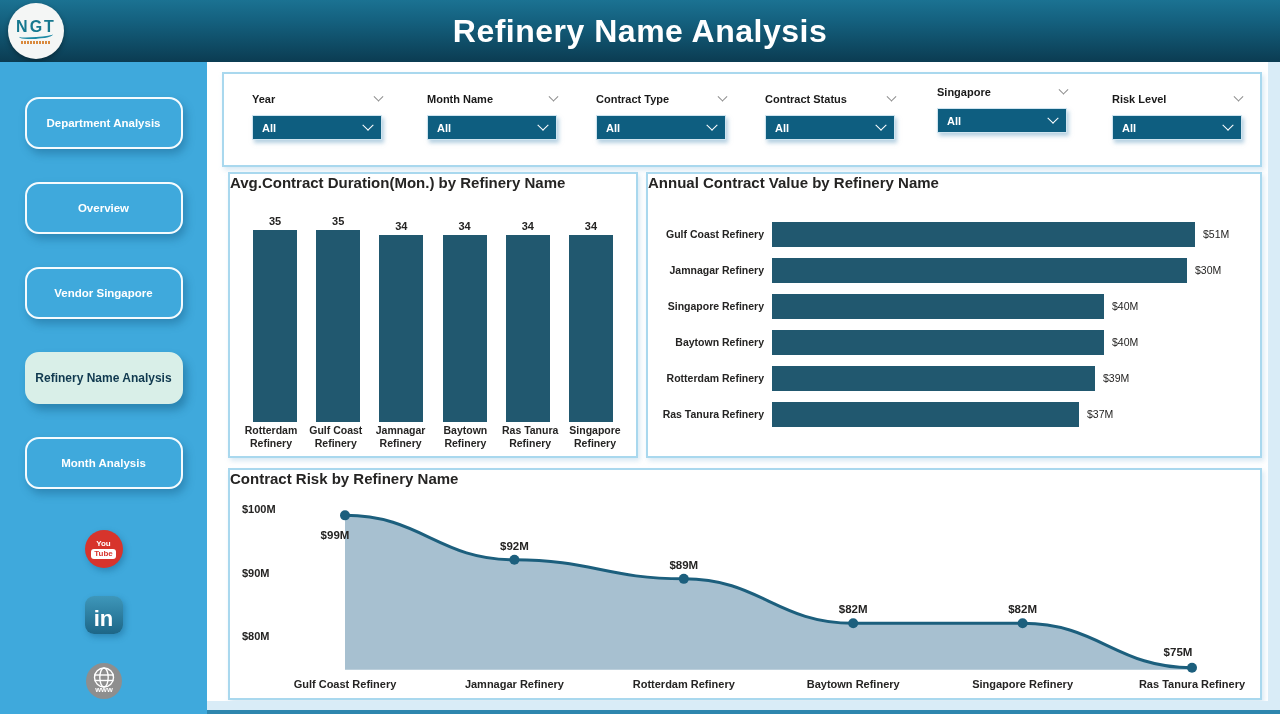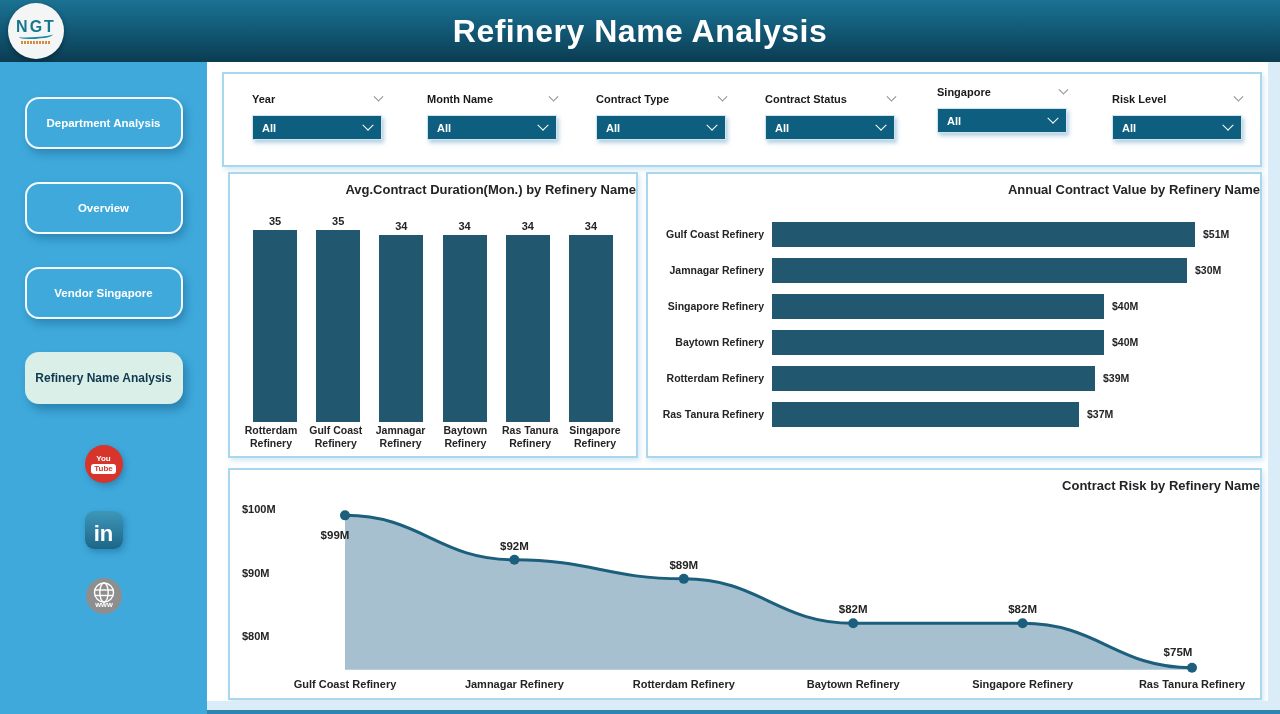--- a/index.html
+++ b/index.html
@@ -41,21 +41,21 @@
   .li { width:38px; height:38px; border-radius:9px;
         background:linear-gradient(180deg,#3e97ba 0%,#1d6687 100%);
         display:flex; align-items:flex-end; justify-content:center;
         box-shadow:2px 3px 6px rgba(18,86,124,.4); cursor:pointer; }
   .li-in { color:#ffffff; font-size:22px; font-weight:700; line-height:1; margin-bottom:4px; }
   .globe { cursor:pointer; }
 
   
   .card { position:absolute; background:#ffffff; border:2px solid #a9d8ee;
           box-shadow:2px 3px 5px rgba(140,190,220,.35); }
-  .card-title { text-align:right; font-size:13px; font-weight:700; color:#252423; margin-top:8px; }
+  .card-title { text-align:left; font-size:15px; font-weight:700; color:#252423; }
   #filter-card { left:222px; top:72px;  width:1040px; height:95px; }
   #col-card    { left:228px; top:172px; width:410px;  height:286px; }
   #hbar-card   { left:646px; top:172px; width:616px;  height:286px; }
   #line-card   { left:228px; top:468px; width:1034px; height:232px; }
 
   
   .slicer { position:absolute; top:16px; width:130px; }
   .slicer.raised { top:9px; }
   .slicer-head { display:flex; align-items:center; justify-content:space-between;
                  height:18px; cursor:pointer; }
@@ -78,21 +78,21 @@
   .col-cats { position:absolute; left:10px; right:10px; top:250px;
               display:flex; justify-content:space-between; }
   .col-cat { width:62px; text-align:center; font-size:10.5px; font-weight:700; line-height:1.2; }
 
   
   .hrows { position:absolute; left:12px; right:10px; top:42px; }
   .hrow { display:flex; align-items:center; height:36px; }
   .hlab { width:112px; text-align:right; font-size:10.5px; font-weight:700; padding-right:8px; flex:none; }
   .htrack { flex:1; display:flex; align-items:center; }
   .hbar { height:25px; cursor:pointer; }
-  .hval { font-size:10.5px; font-weight:700; margin-left:8px; }
+  .hval { font-size:10.5px; font-weight:400; margin-left:8px; }
 
   
   .area-svg { position:absolute; left:0; top:18px; }
   .svgt { font-family:"Liberation Sans", sans-serif; font-weight:700; fill:#252423; }
   .tick { font-size:11px; }
   .cat  { font-size:11px; text-anchor:middle; }
   .dlab { font-size:11.5px; text-anchor:middle; }
 
   
   .strip-right  { position:absolute; top:62px; right:0; width:12px; height:652px; background:#d9ecf7; }
@@ -119,20 +119,23 @@
           <span class="side-btn-label">Department Analysis</span>
         </div>
         <div class="side-btn">
           <span class="side-btn-label">Overview</span>
         </div>
         <div class="side-btn">
           <span class="side-btn-label">Vendor Singapore</span>
         </div>
         <div class="side-btn active">
           <span class="side-btn-label">Refinery Name Analysis</span>
+        </div>
+        <div class="side-btn">
+          <span class="side-btn-label">Month Analysis</span>
         </div>
       </div>
     <div class="social">
       <div class="yt">
         <span class="yt-you">You</span>
         <span class="yt-tube">Tube</span>
       </div>
       <div class="li">
         <span class="li-in">in</span>
       </div>

